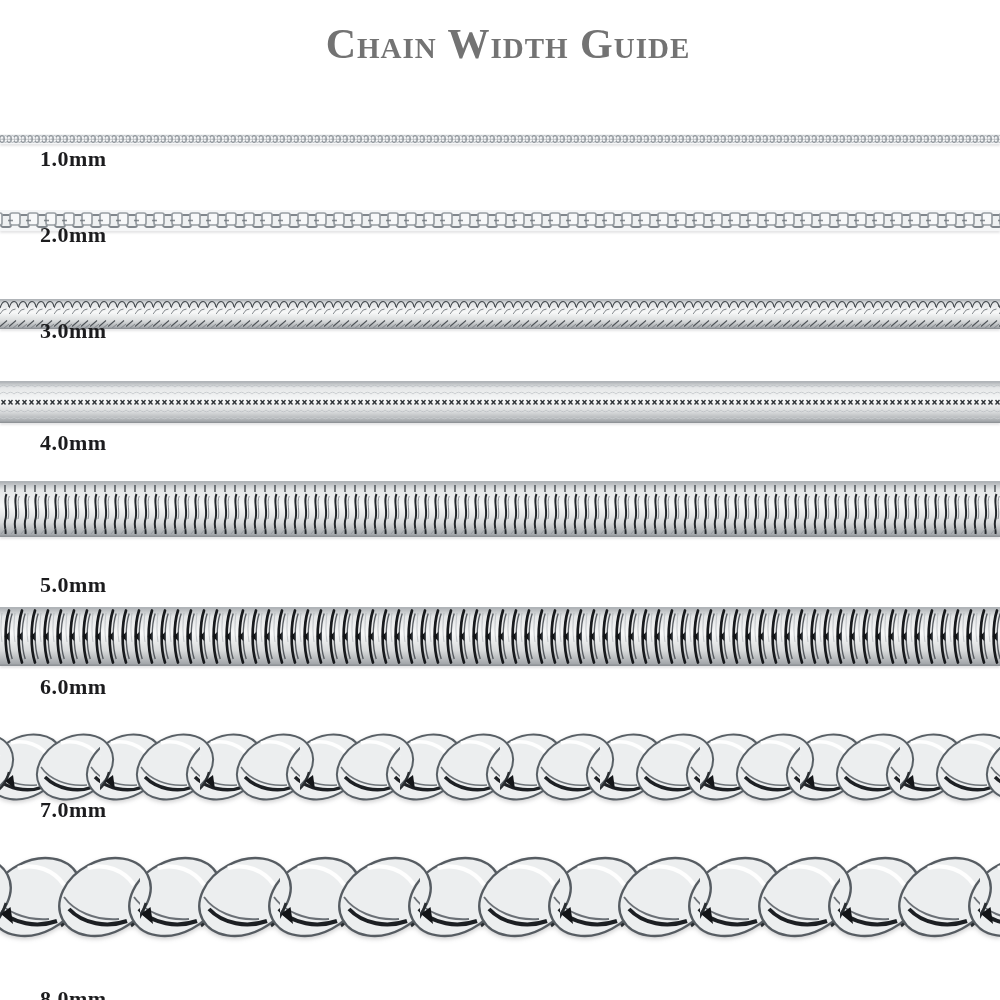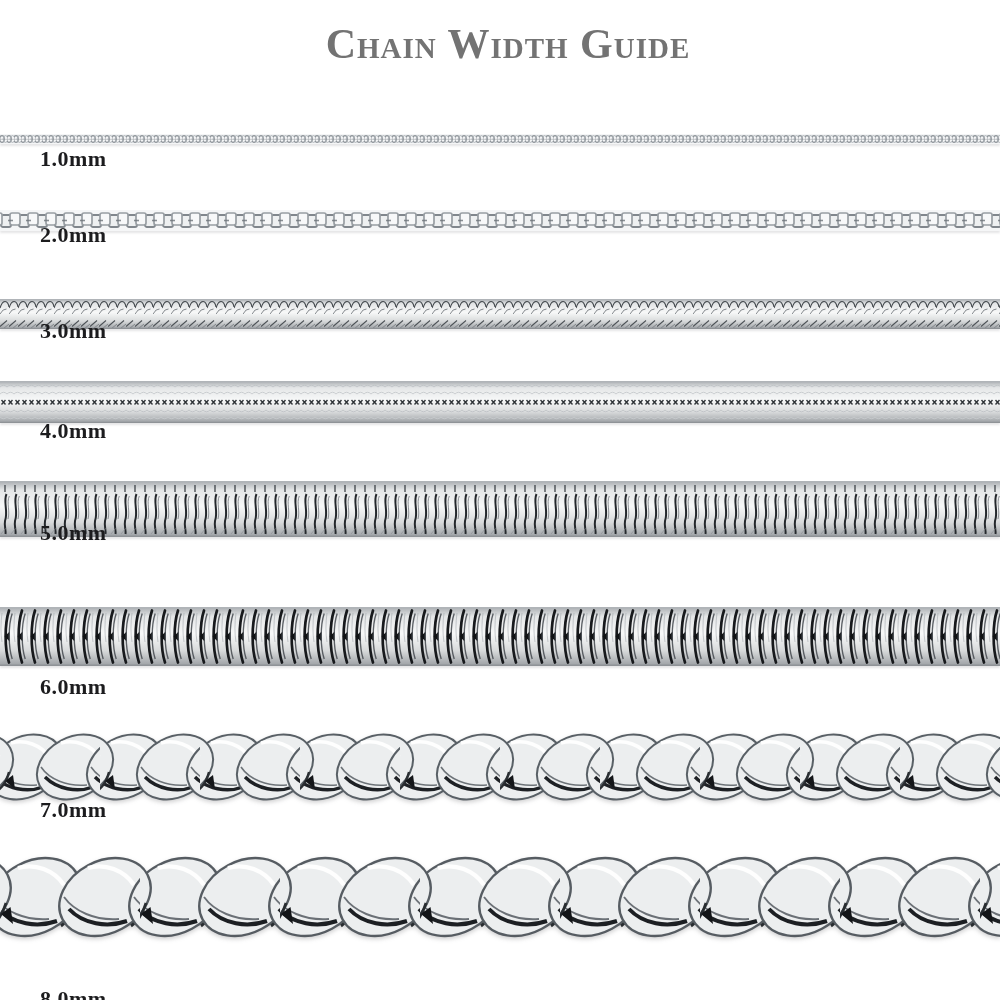--- a/index.html
+++ b/index.html
@@ -23,22 +23,22 @@
   }
   
   #row1 .chain-svg{height:10px}  #row1{top:134px}
   #row2 .chain-svg{height:21px}  #row2{top:210px}
   #row3 .chain-svg{height:30px}  #row3{top:299px}
   #row4 .chain-svg{height:42px}  #row4{top:381px}
   #row5 .chain-svg{height:56px}  #row5{top:481px}
   #row6 .chain-svg{height:59px}  #row6{top:607px}
   #row7 .chain-svg{height:72px}  #row7{top:731px}
   #row8 .chain-svg{height:86px}  #row8{top:854px}
-  #lab1{top:140px} #lab2{top:216px} #lab3{top:312px} #lab4{top:412px}
-  #lab5{top:514px} #lab6{top:668px} #lab7{top:791px} #lab8{top:980px}
+  #lab1{top:140px} #lab2{top:216px} #lab3{top:312px} #lab4{top:424px}
+  #lab5{top:566px} #lab6{top:668px} #lab7{top:791px} #lab8{top:980px}
 </style>
 </head>
 <body>
 
 <div class="page">
 
   <svg width="0" height="0" style="position:absolute" aria-hidden="true">
     <defs>
       <linearGradient id="tubeG" x1="0" y1="0" x2="0" y2="1">
         <stop offset="0" stop-color="#a8acb0"></stop>

